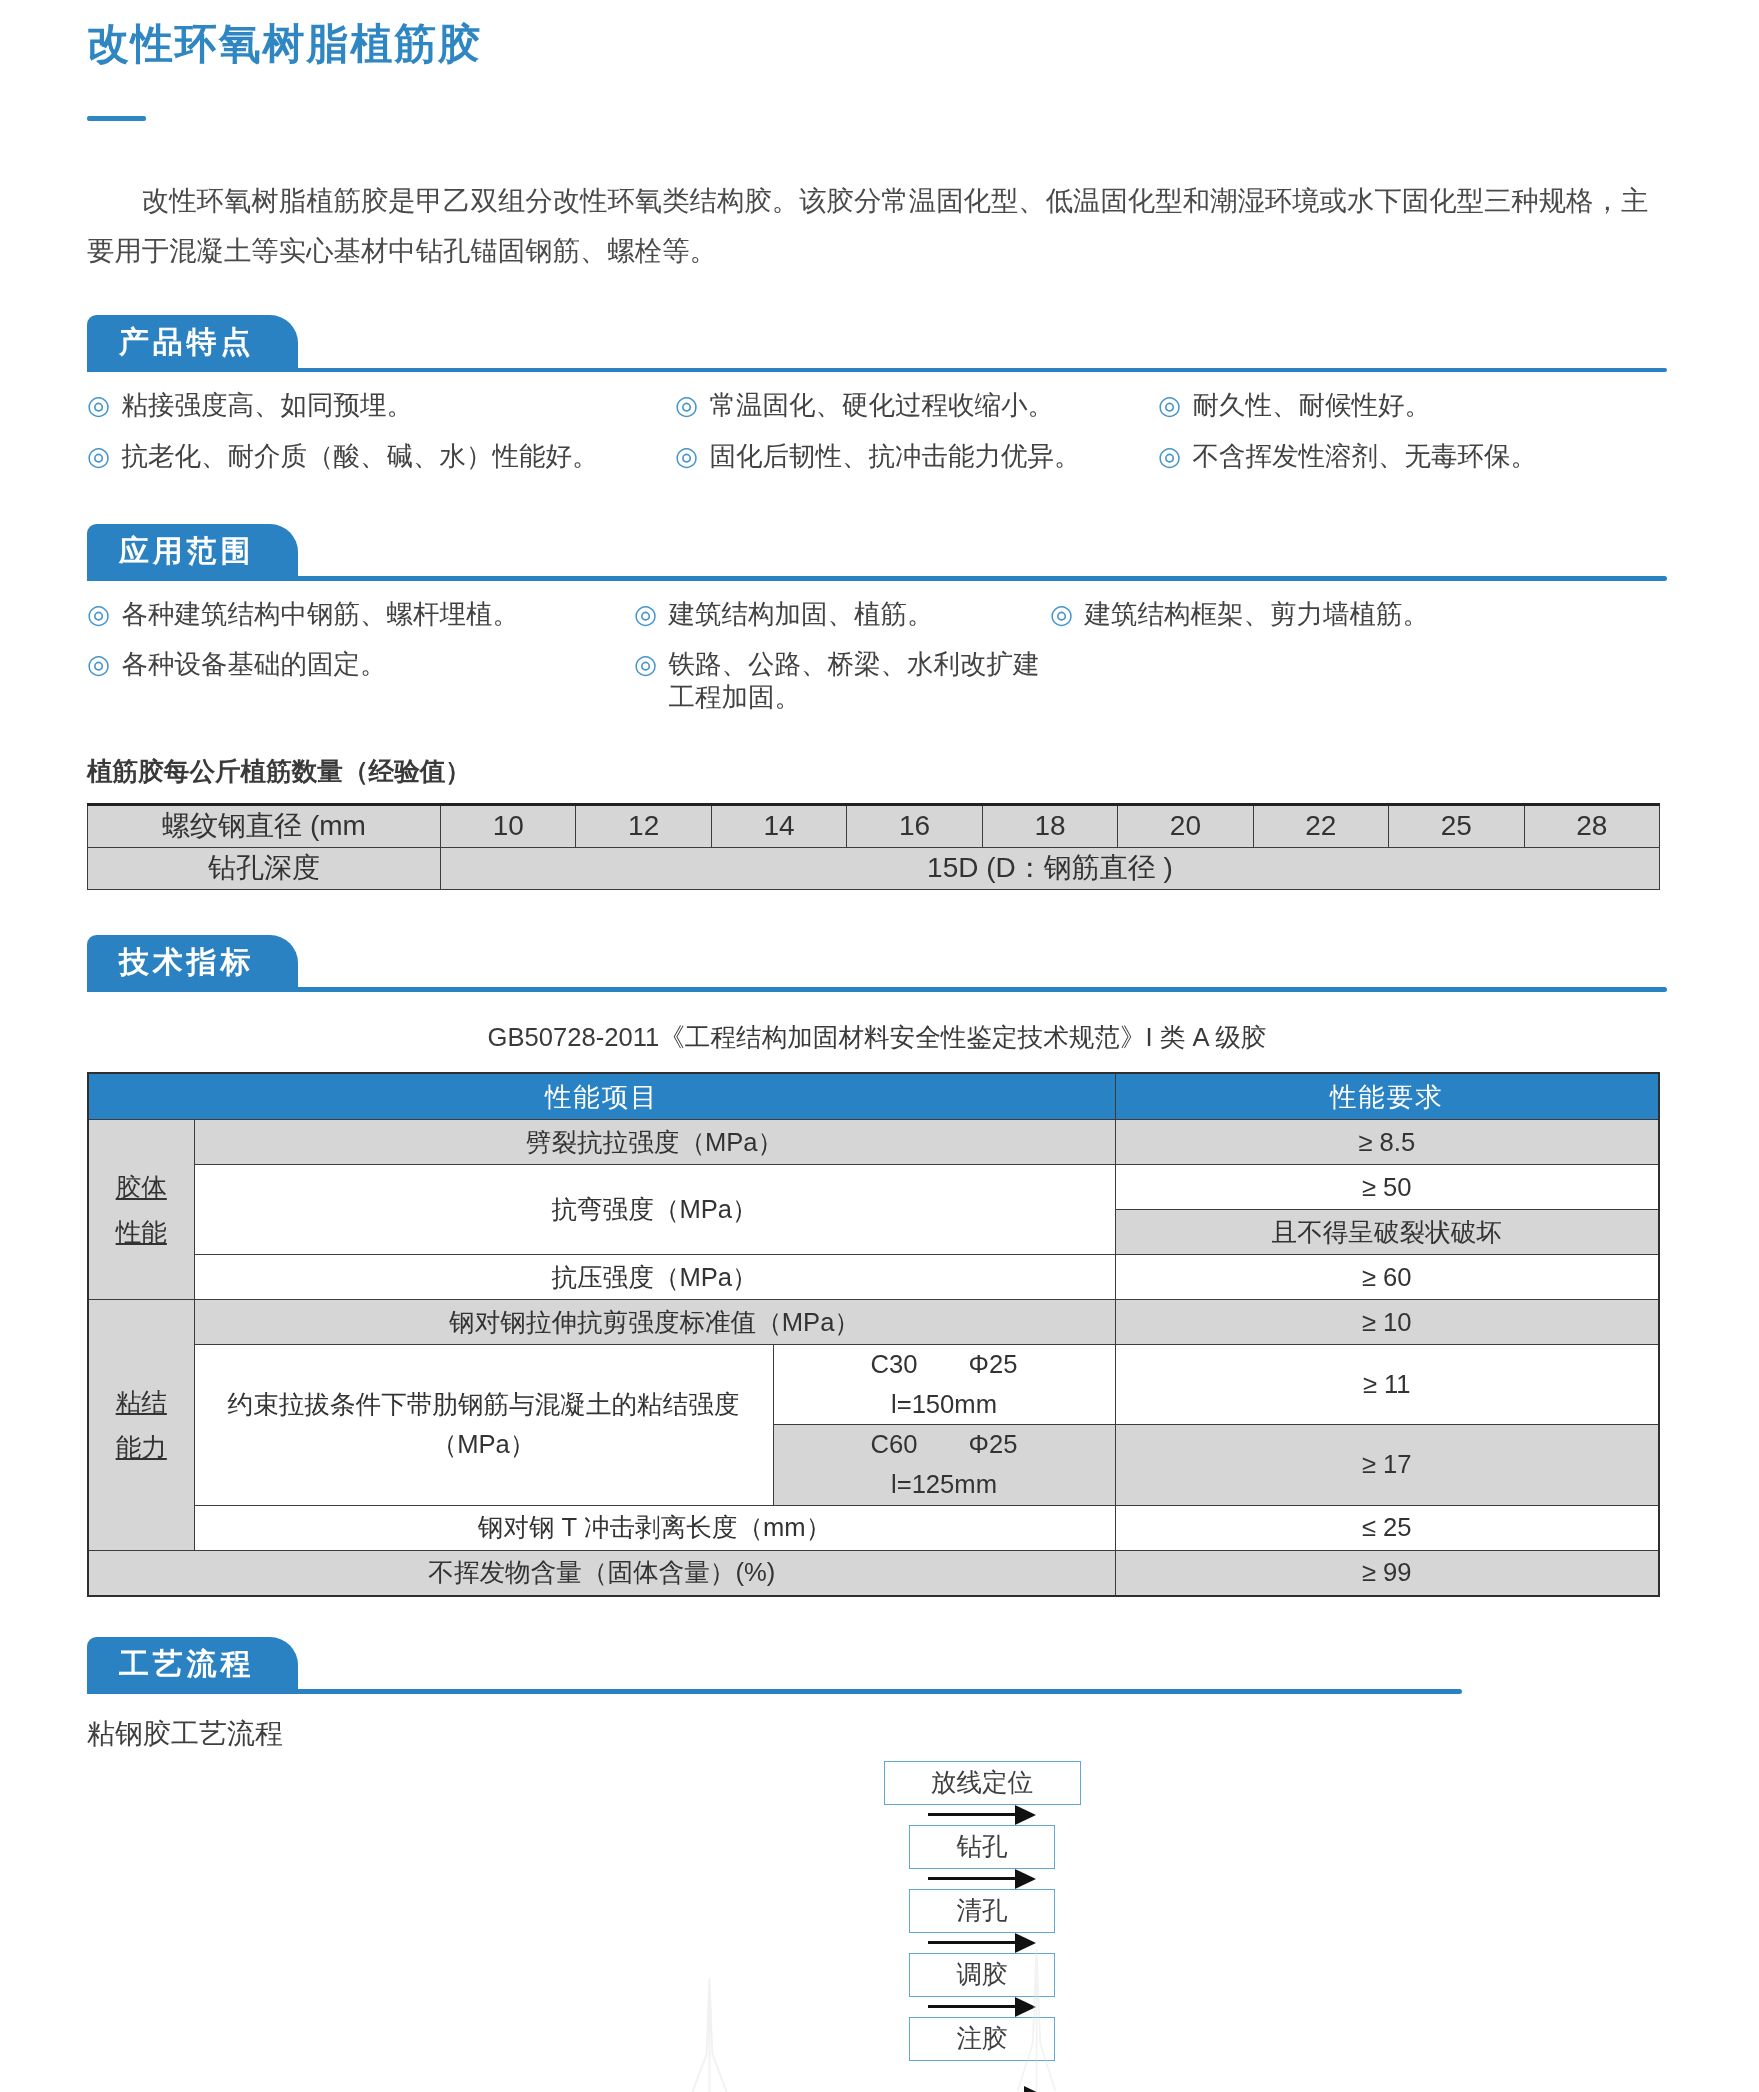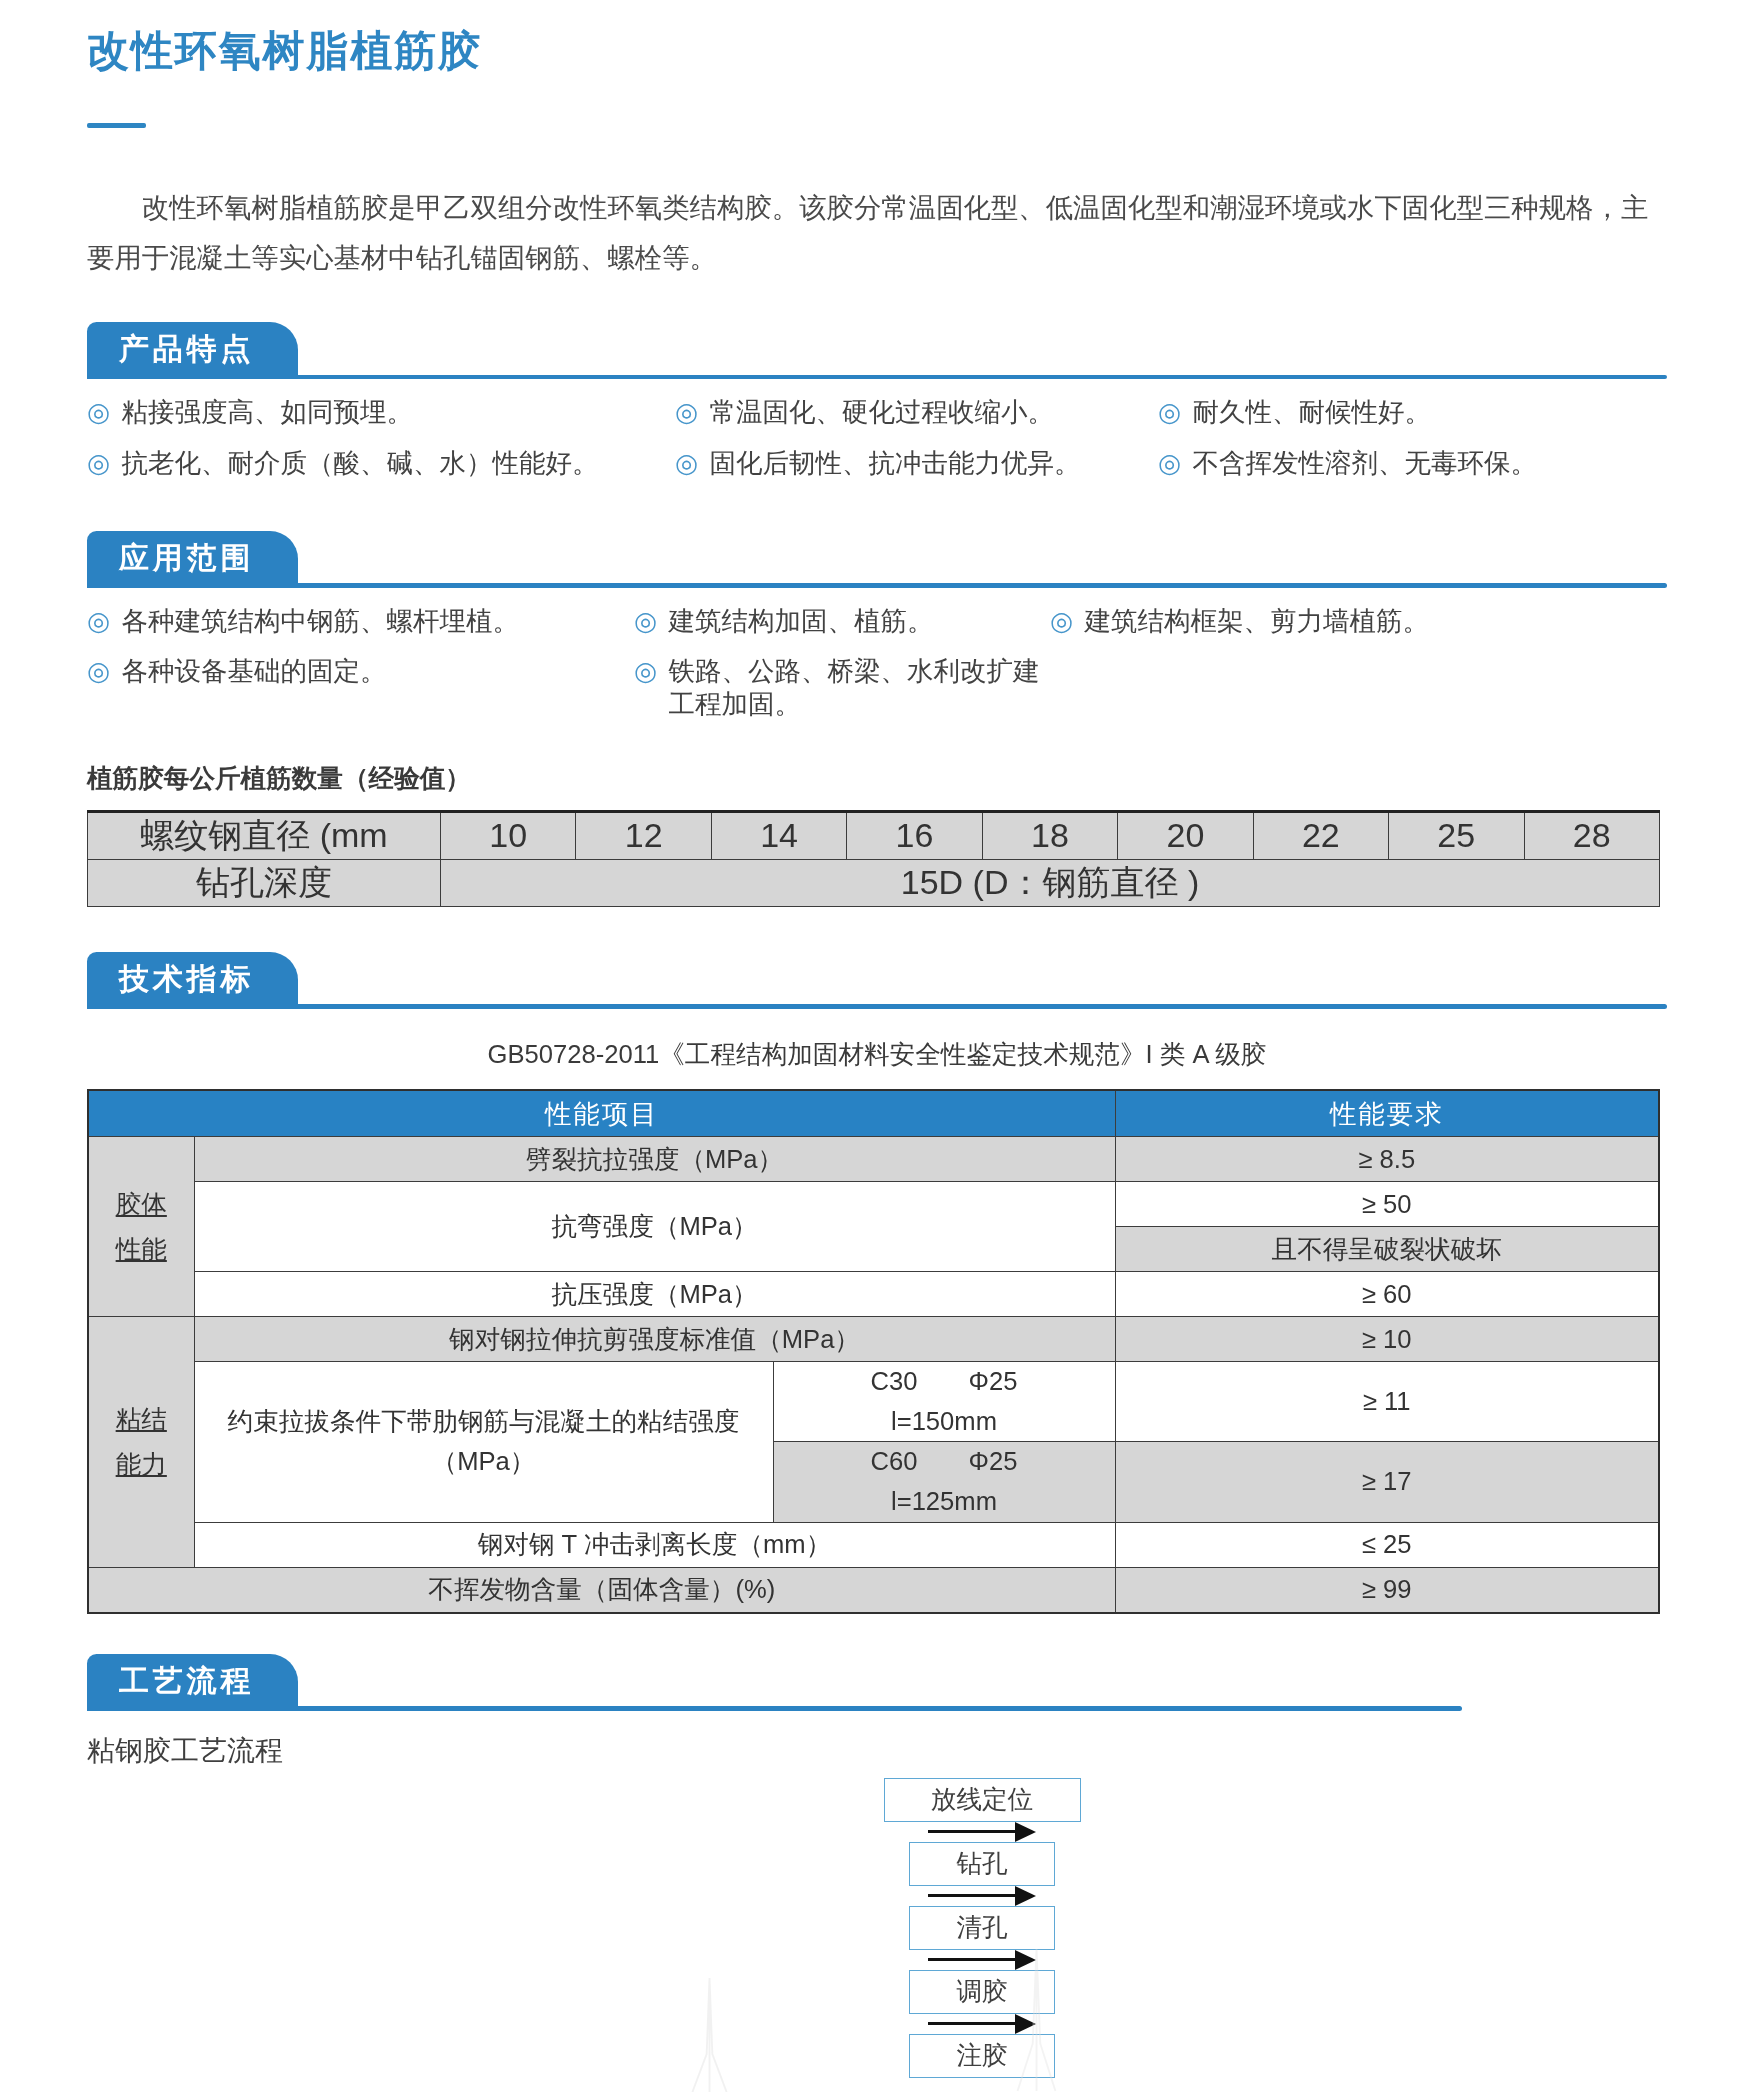--- a/index.html
+++ b/index.html
@@ -3,21 +3,21 @@
 <meta charset="utf-8">
 <style>
   html,body { margin:0; padding:0; background:#ffffff; }
   .page {
     position:relative; width:1759px; height:2092px; background:#ffffff;
     font-family:"Liberation Sans", sans-serif; color:#3f3f3f; overflow:hidden;
   }
   .content { padding:0 92px 0 87px; }
 
   
-  .doc-title { padding-top:23px; font-size:42px; font-weight:bold; color:#2e86c3; letter-spacing:1.9px; }
+  .doc-title { padding-top:16px; font-size:42px; font-weight:bold; color:#2e86c3; letter-spacing:1.9px; }
   .title-dash { width:59px; height:4.7px; background:#2e86c3; margin-top:44px; border-radius:1.9px; }
   .intro { margin-top:55px; font-size:27.4px; line-height:1.85; color:#4a4a4a; text-indent:2em; }
 
   
   .section-head { line-height:0; }
   .tab {
     display:inline-block; background:#2b82c2; color:#ffffff; font-weight:bold;
     font-size:30px; line-height:1; letter-spacing:3.8px;
     padding:12.3px 44px 10.4px 32px; border-radius:9.5px 28px 0 0;
   }
@@ -29,21 +29,21 @@
   .features-grid { grid-template-columns:588px 483px 1fr; }
   .apps-grid { grid-template-columns:547px 416px 1fr; }
   .pack-list { display:grid; grid-template-columns:1fr; row-gap:14px; margin-top:21px; font-size:26.5px; color:#424242; }
   .bullet { display:flex; align-items:flex-start; }
   .bullet .dot { color:#4796cb; margin-right:11.4px; font-size:26.5px; line-height:1.25; }
   .bullet .txt { line-height:1.25; }
 
   
   .tbl-title { margin-top:40px; font-size:25.6px; font-weight:bold; color:#3a3a3a; }
   table.rebar { border-collapse:collapse; width:1573px; margin-top:13.2px; border:1.9px solid #2f2f2f; border-top:3.8px solid #222222; }
-  table.rebar td { border:1.9px solid #3c3c3c; height:41px; text-align:center; font-size:34px; color:#333333; padding:0 3.8px; }
+  table.rebar td { border:1.9px solid #3c3c3c; height:41px; text-align:center; font-size:28px; color:#333333; padding:0 3.8px; }
   .gray { background:#d6d6d6; }
   .white { background:#ffffff; }
 
   
   .gb-caption { margin-top:28px; text-align:center; font-size:25.6px; color:#3a3a3a; }
   table.tech { border-collapse:collapse; width:1573px; margin-top:17px; border:2.8px solid #2f2f2f; }
   table.tech th, table.tech td { border:1.9px solid #3c3c3c; text-align:center; font-size:25.6px; color:#333333; padding:0 7px; }
   table.tech th { background:#2882c4; color:#ffffff; font-weight:normal; font-size:26.5px; height:45px; letter-spacing:1.9px; }
   table.tech td { height:44px; }
   td.group { background:#d6d6d6; }

